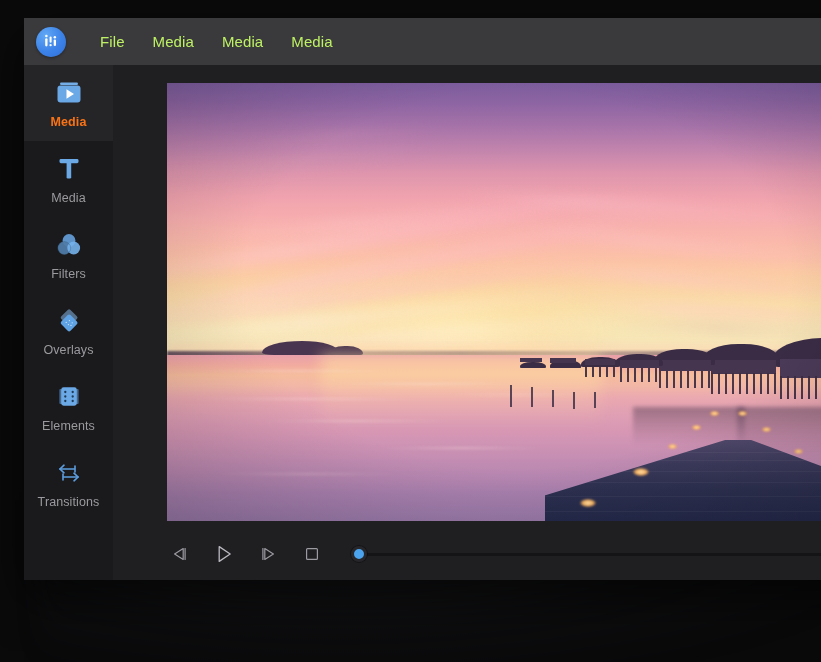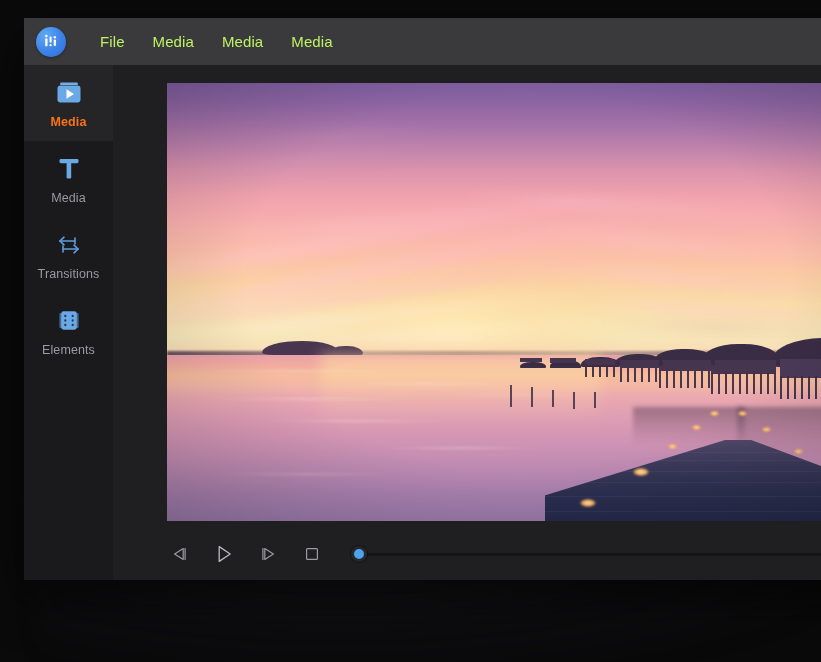--- a/index.html
+++ b/index.html
@@ -387,36 +387,47 @@
         <div class="rail-item">
           <span class="rail-ico">
             <svg width="32" height="28" viewBox="0 0 32 28">
               <rect x="6.5" y="4" width="19" height="4.2" rx="1.4" fill="#6aa8e6"></rect>
               <rect x="13.6" y="6.5" width="4.6" height="17" rx="1.3" fill="#6aa8e6"></rect>
             </svg>
           </span>
           <span class="rail-label">Media</span>
         </div>
 
-
-
         <div class="rail-item">
           <span class="rail-ico">
-            <svg width="34" height="28" viewBox="0 0 34 28">
-              <g stroke="#5d9ee0" stroke-width="1.6" fill="none" stroke-linecap="round">
-                <line x1="8" y1="10" x2="22.5" y2="10"></line>
-                <polyline points="12,6.2 8,10 12,13.8"></polyline>
-                <line x1="23" y1="7" x2="23" y2="13"></line>
-                <line x1="26" y1="18" x2="11.5" y2="18"></line>
-                <polyline points="22,14.2 26,18 22,21.8"></polyline>
-                <line x1="11" y1="15" x2="11" y2="21"></line>
+            <svg width="32" height="28" viewBox="0 0 32 28">
+              <circle cx="16" cy="9.5" r="6.4" fill="#5d93c9"></circle>
+              <circle cx="11.3" cy="17" r="6.4" fill="#4f7ba8" opacity="0.95"></circle>
+              <circle cx="20.7" cy="17" r="6.4" fill="#74b2ec" opacity="0.9"></circle>
+              <circle cx="11.3" cy="17" r="6.4" fill="none" stroke="#3d6385" stroke-width="0.4"></circle>
+            </svg>
+          </span>
+          <span class="rail-label">Filters</span>
+        </div>
+
+        <div class="rail-item">
+          <span class="rail-ico">
+            <svg width="32" height="28" viewBox="0 0 32 28">
+              <rect x="9.6" y="4.2" width="13" height="13" rx="2" transform="rotate(45 16.1 10.7)" fill="#55708c"></rect>
+              <rect x="9.6" y="9.4" width="13" height="13" rx="2" transform="rotate(45 16.1 15.9)" fill="#5fa3e4"></rect>
+              <g fill="#cfe6fb">
+                <circle cx="13.2" cy="15.4" r="0.62"></circle>
+                <circle cx="16.4" cy="13.6" r="0.62"></circle>
+                <circle cx="19.2" cy="15.8" r="0.62"></circle>
+                <circle cx="15.4" cy="17.6" r="0.62"></circle>
+                <circle cx="18.0" cy="18.4" r="0.62"></circle>
               </g>
             </svg>
           </span>
-          <span class="rail-label">Transitions</span>
+          <span class="rail-label">Overlays</span>
         </div>
 
         <div class="rail-item">
           <span class="rail-ico">
             <svg width="32" height="28" viewBox="0 0 32 28">
               <rect x="6.4" y="6.0" width="2.6" height="15" rx="1" fill="#46688f"></rect>
               <rect x="23.0" y="6.0" width="2.6" height="15" rx="1" fill="#46688f"></rect>
               <rect x="8.2" y="4.3" width="15.6" height="18.4" rx="2.4" fill="#6aa8e6"></rect>
               <g fill="#1f3a56">
                 <circle cx="12.3" cy="9.0" r="1.15"></circle>
@@ -424,20 +435,36 @@
                 <circle cx="12.3" cy="13.5" r="1.15"></circle>
                 <circle cx="19.7" cy="13.5" r="1.15"></circle>
                 <circle cx="12.3" cy="18.0" r="1.15"></circle>
                 <circle cx="19.7" cy="18.0" r="1.15"></circle>
               </g>
             </svg>
           </span>
           <span class="rail-label">Elements</span>
         </div>
 
+        <div class="rail-item">
+          <span class="rail-ico">
+            <svg width="34" height="28" viewBox="0 0 34 28">
+              <g stroke="#5d9ee0" stroke-width="1.6" fill="none" stroke-linecap="round">
+                <line x1="8" y1="10" x2="22.5" y2="10"></line>
+                <polyline points="12,6.2 8,10 12,13.8"></polyline>
+                <line x1="23" y1="7" x2="23" y2="13"></line>
+                <line x1="26" y1="18" x2="11.5" y2="18"></line>
+                <polyline points="22,14.2 26,18 22,21.8"></polyline>
+                <line x1="11" y1="15" x2="11" y2="21"></line>
+              </g>
+            </svg>
+          </span>
+          <span class="rail-label">Transitions</span>
+        </div>
+
       </div>
 
       <div class="stage">
 
         <div class="video-wrap">
           <div class="scene">
 
             <div class="sky"></div>
             <div class="sunglow"></div>
 

